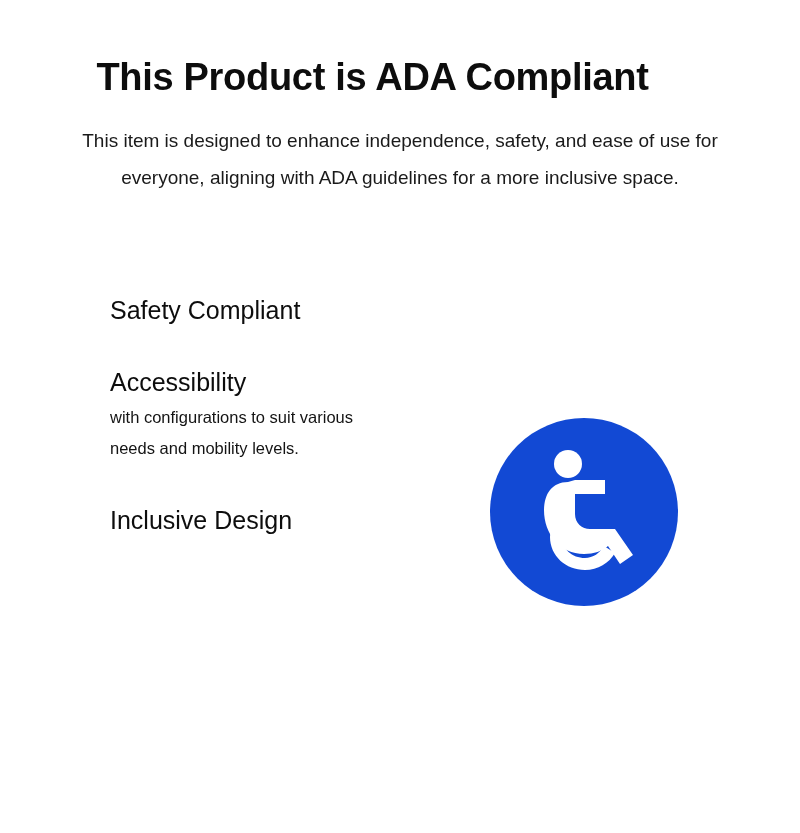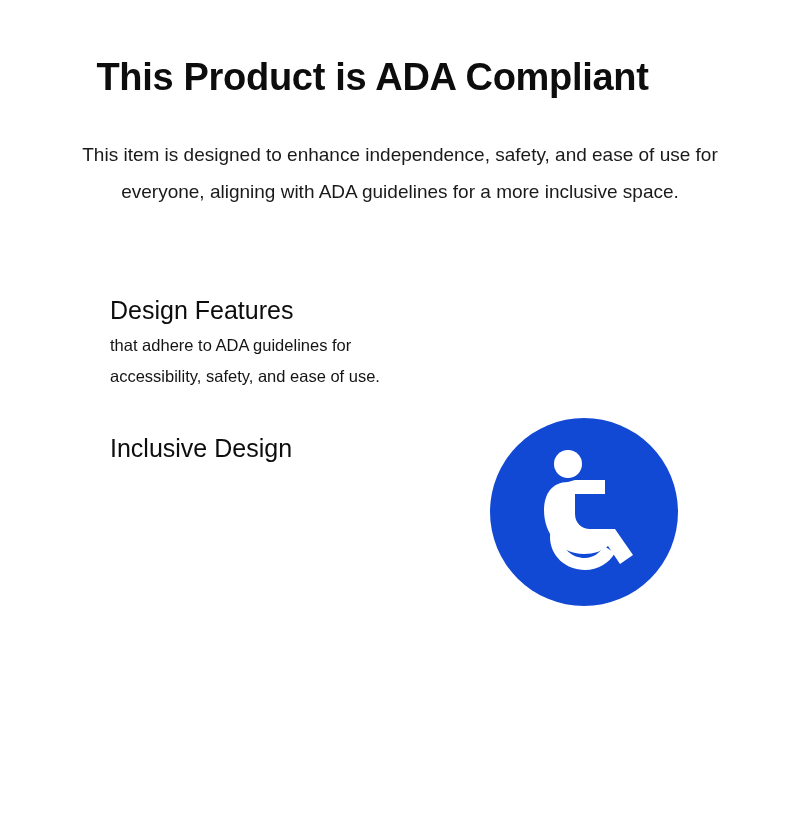--- a/index.html
+++ b/index.html
@@ -29,21 +29,21 @@
     text-align: center;
     font-size: 38px;
     font-weight: 700;
     letter-spacing: -0.3px;
     color: #0d0d0d;
     padding-left: 16px;
   }
   .subhead {
     position: absolute;
     left: 78px;
-    top: 136px;
+    top: 122px;
     width: 644px;
     text-align: center;
     font-size: 19px;
     line-height: 37px;
     font-weight: 400;
     color: #1a1a1a;
   }
   .features {
     position: absolute;
     left: 110px;
@@ -82,24 +82,27 @@
 
 <div class="page">
 
   <div class="headline">This Product is ADA Compliant</div>
 
   <div class="subhead">This item is designed to enhance independence, safety, and ease of use for everyone, aligning with ADA guidelines for a more inclusive space.</div>
 
   <div class="features">
 
     <div class="feature">
-      <div class="feature-title">Design Features</div>
-      <div class="feature-desc">that adhere to ADA guidelines for accessibility, safety, and ease of use.</div>
+      <div class="feature-title">Safety Compliant</div>
     </div>
 
+    <div class="feature">
+      <div class="feature-title">Accessibility</div>
+      <div class="feature-desc">with configurations to suit various needs and mobility levels.</div>
+    </div>
 
     <div class="feature">
       <div class="feature-title">Inclusive Design</div>
     </div>
 
   </div>
 
   <div class="badge">
     <svg width="188" height="188" viewBox="0 0 188 188" aria-hidden="true">
       <circle cx="94" cy="94" r="94" fill="#1249D4"></circle>

